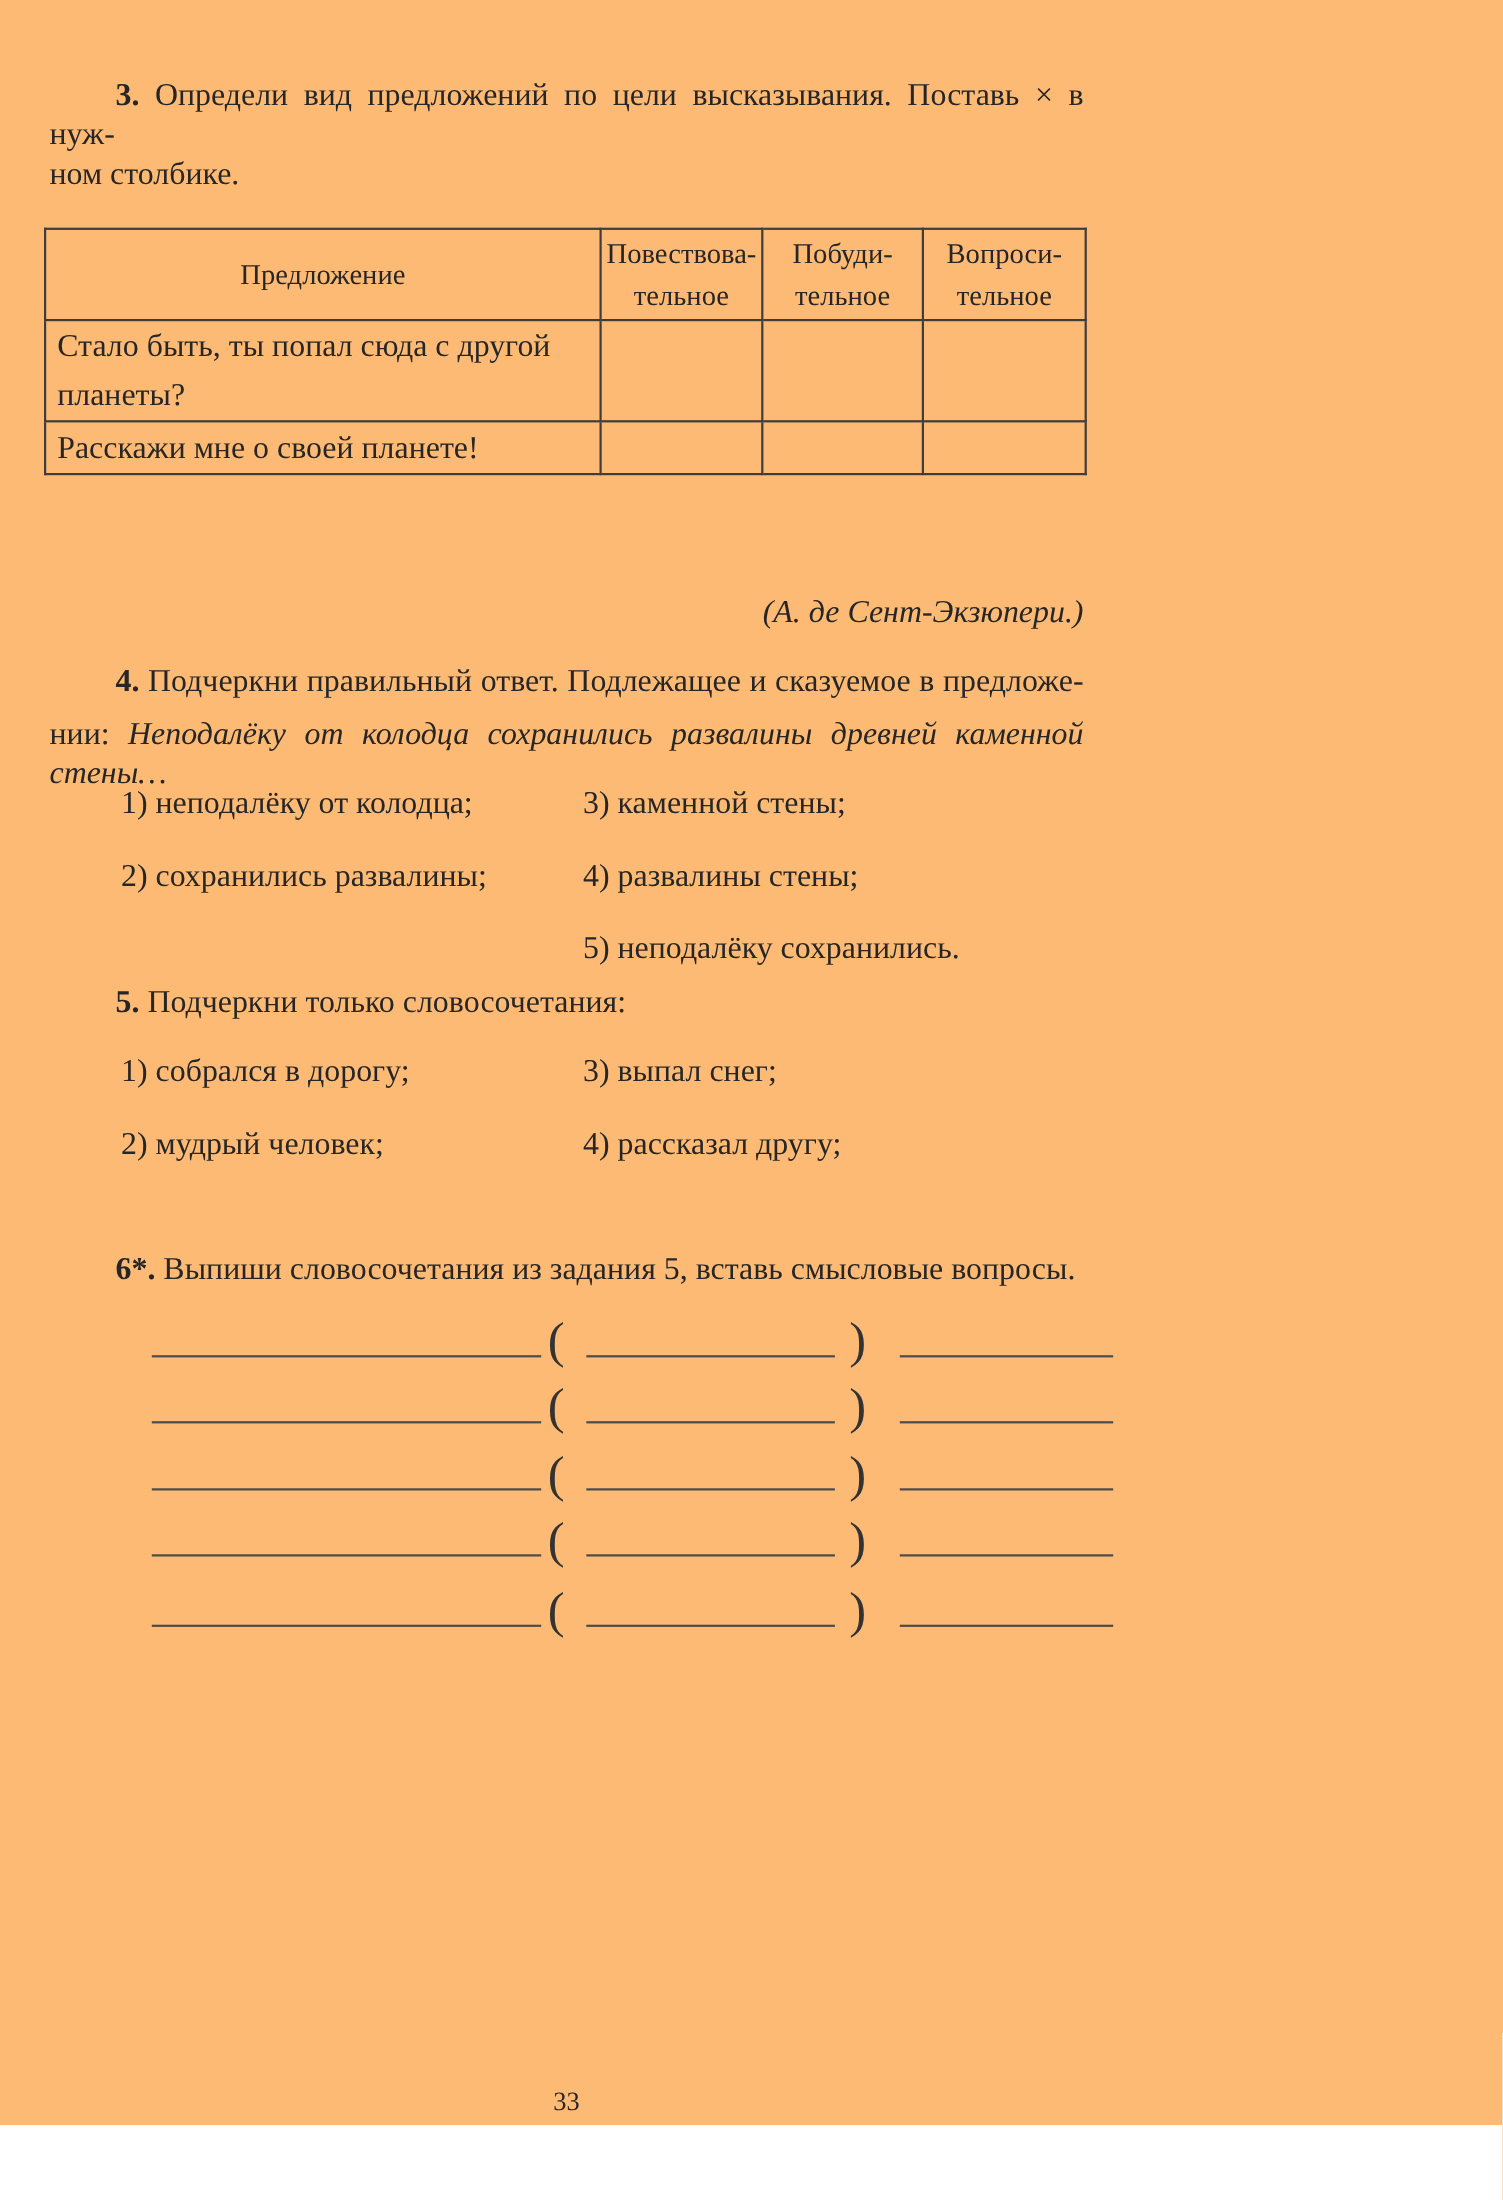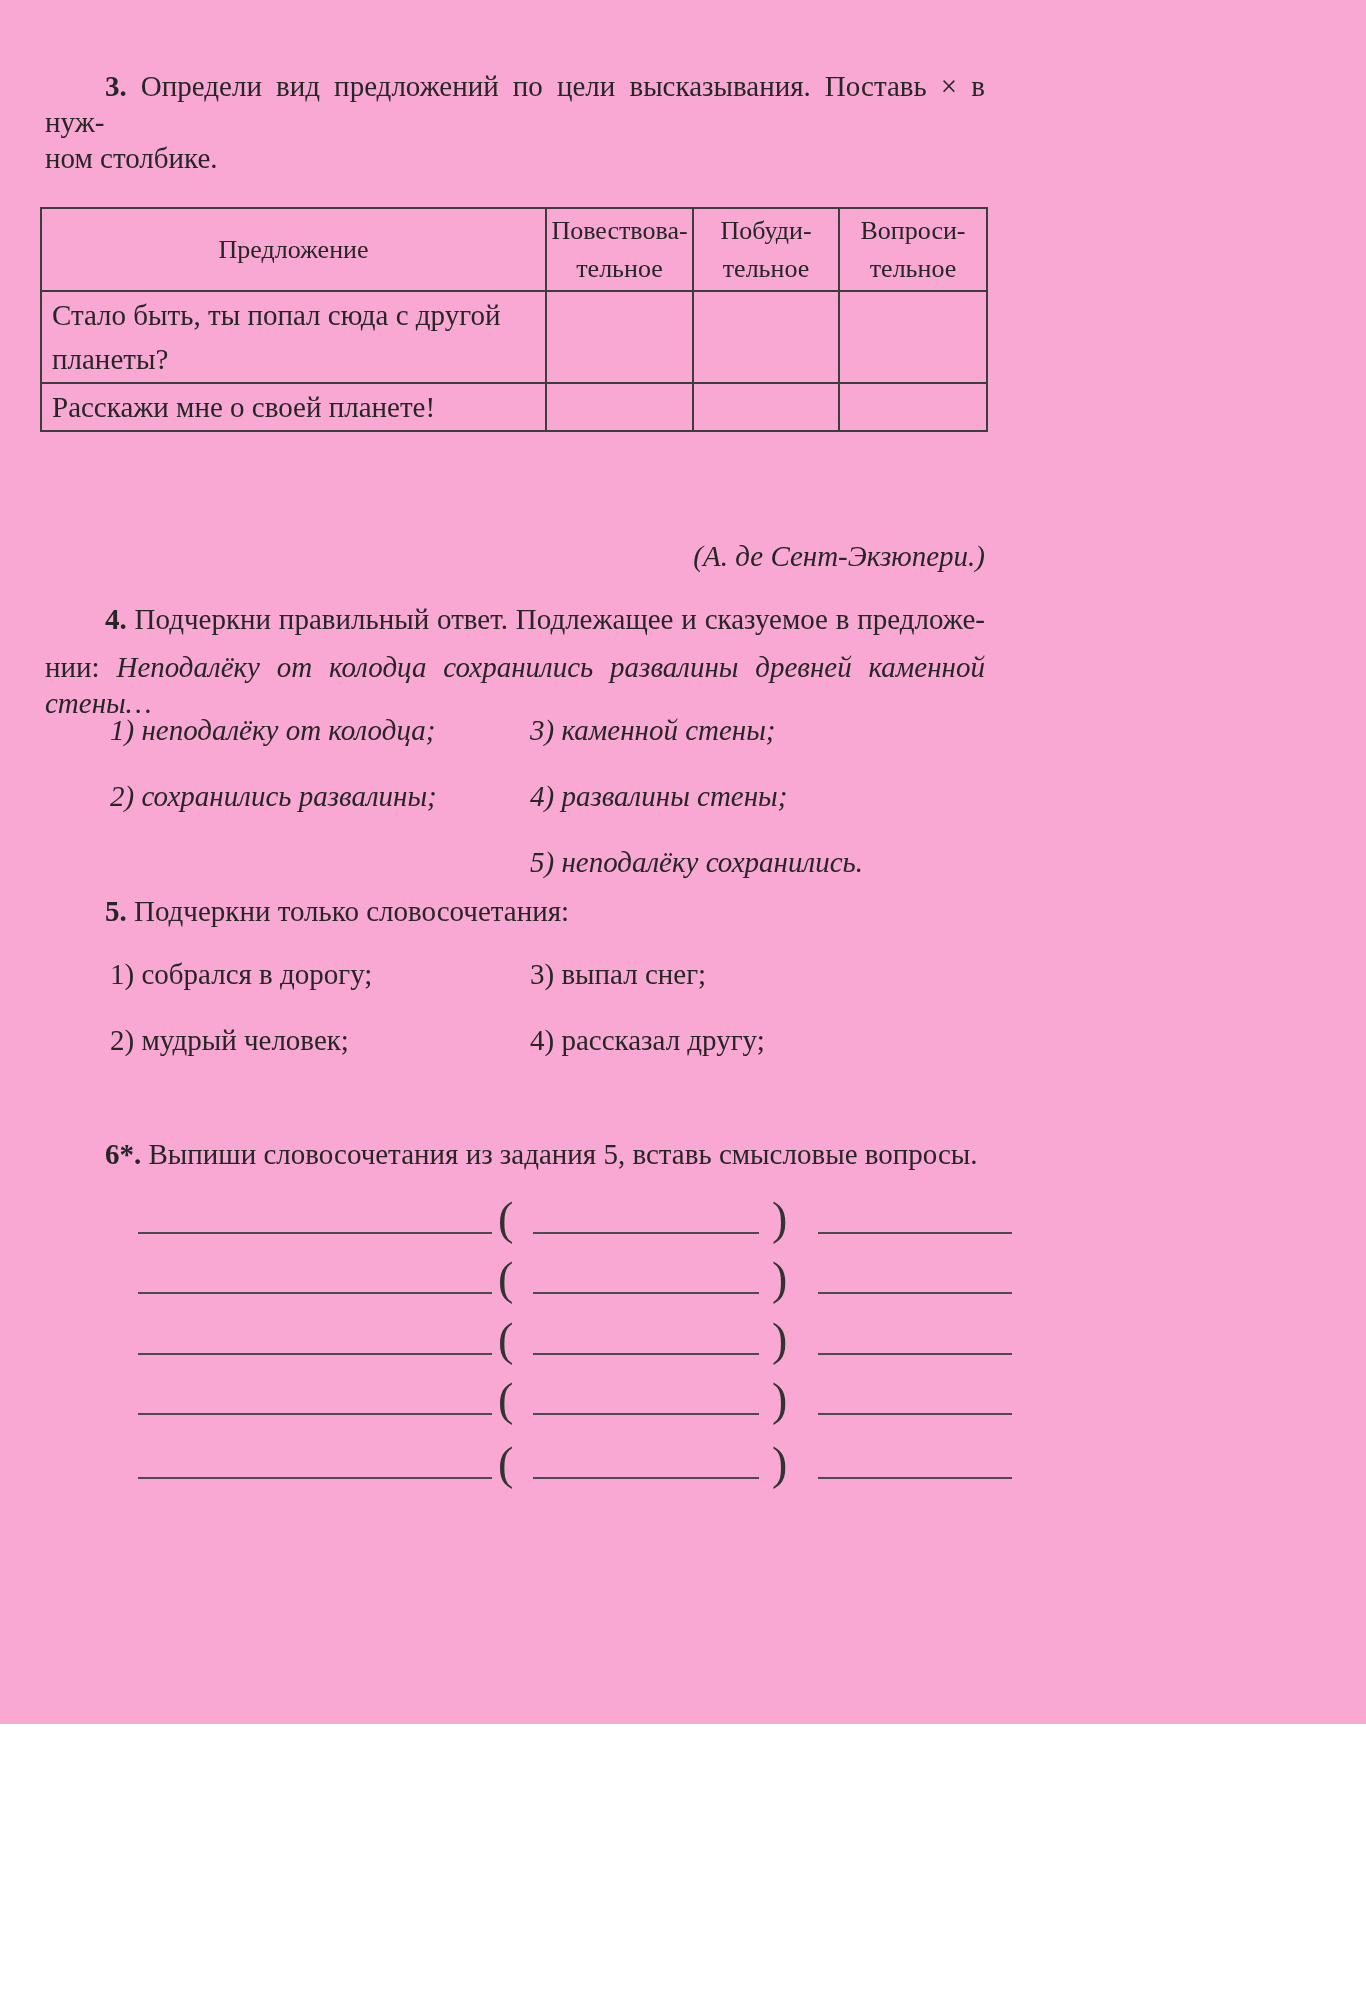--- a/index.html
+++ b/index.html
@@ -1,17 +1,17 @@
 <!DOCTYPE html>
 <html><head>
 <meta charset="utf-8">
 <style>
   html,body { margin:0; padding:0; background:#ffffff; }
   .page {
-    position:relative; width:1366px; height:1724px; background:#f9a8d4;
+    position:relative; width:1366px; height:1932px; background:#fdba74;
     font-family:"Liberation Serif","DejaVu Serif",serif; color:#262626; overflow:hidden;
   }
   .textline { position:absolute; left:45px; width:940px; font-size:29px; line-height:1.25; }
   .indent  { text-indent:60px; }
   .stretch { text-align:justify; text-align-last:justify; }
   .num     { font-weight:bold; }
   .it      { font-style:italic; }
 
   table.mark-table { position:absolute; left:40px; top:207px; width:946px;
     border-collapse:collapse; table-layout:fixed;border-radius:17px; }
@@ -90,21 +90,21 @@
 
   <div class="textline indent stretch" style="top:601px;">
     <span class="num">4.</span>
     <span>Подчеркни правильный ответ. Подлежащее и сказуемое в предложе-</span>
   </div>
   <div class="textline stretch" style="top:649px;">
     <span>нии:</span>
     <span class="it">Неподалёку от колодца сохранились развалины древней каменной стены…</span>
   </div>
 
-  <div class="items" style="top:708px;font-style:italic;">
+  <div class="items" style="top:708px;">
     <div>1) неподалёку от колодца;</div>
     <div>3) каменной стены;</div>
     <div>2) сохранились развалины;</div>
     <div>4) развалины стены;</div>
     <div></div>
     <div>5) неподалёку сохранились.</div>
   </div>
 
   <div class="textline indent" style="top:893px;">
     <span class="num">5.</span>

